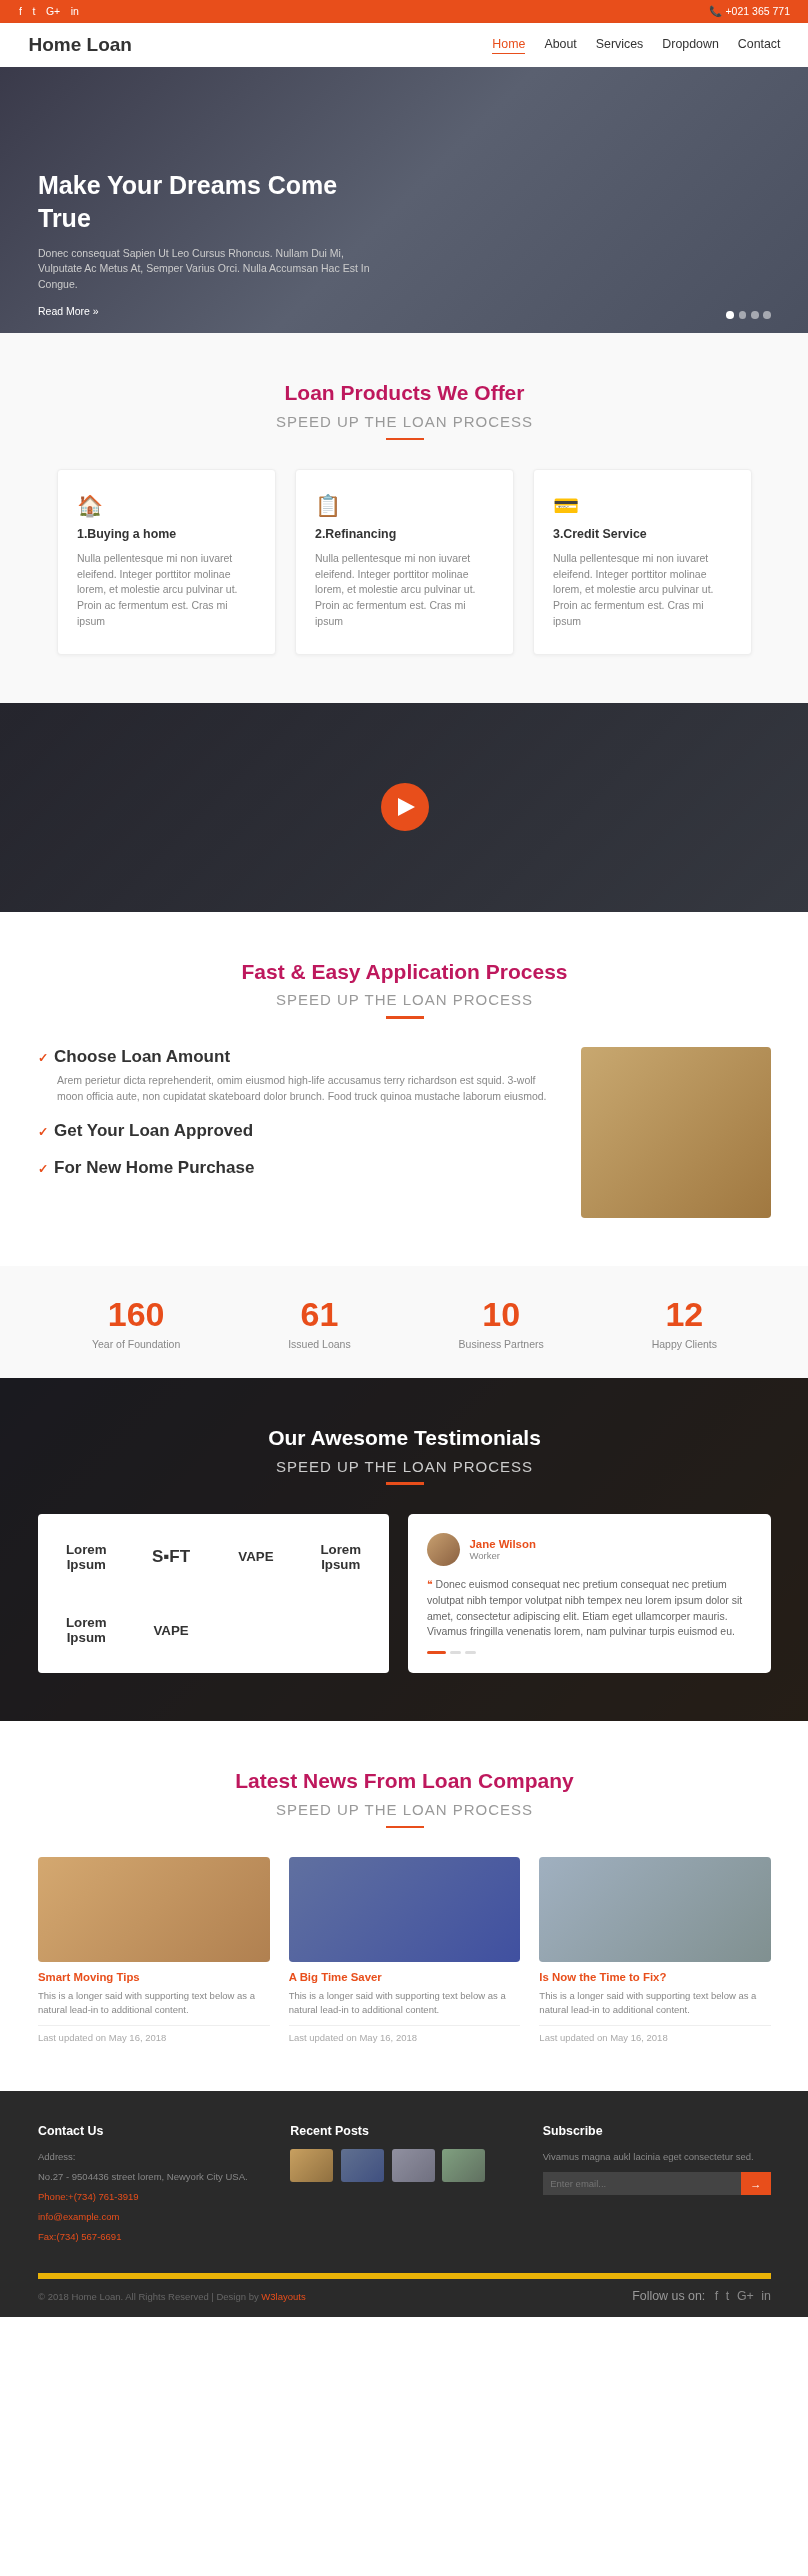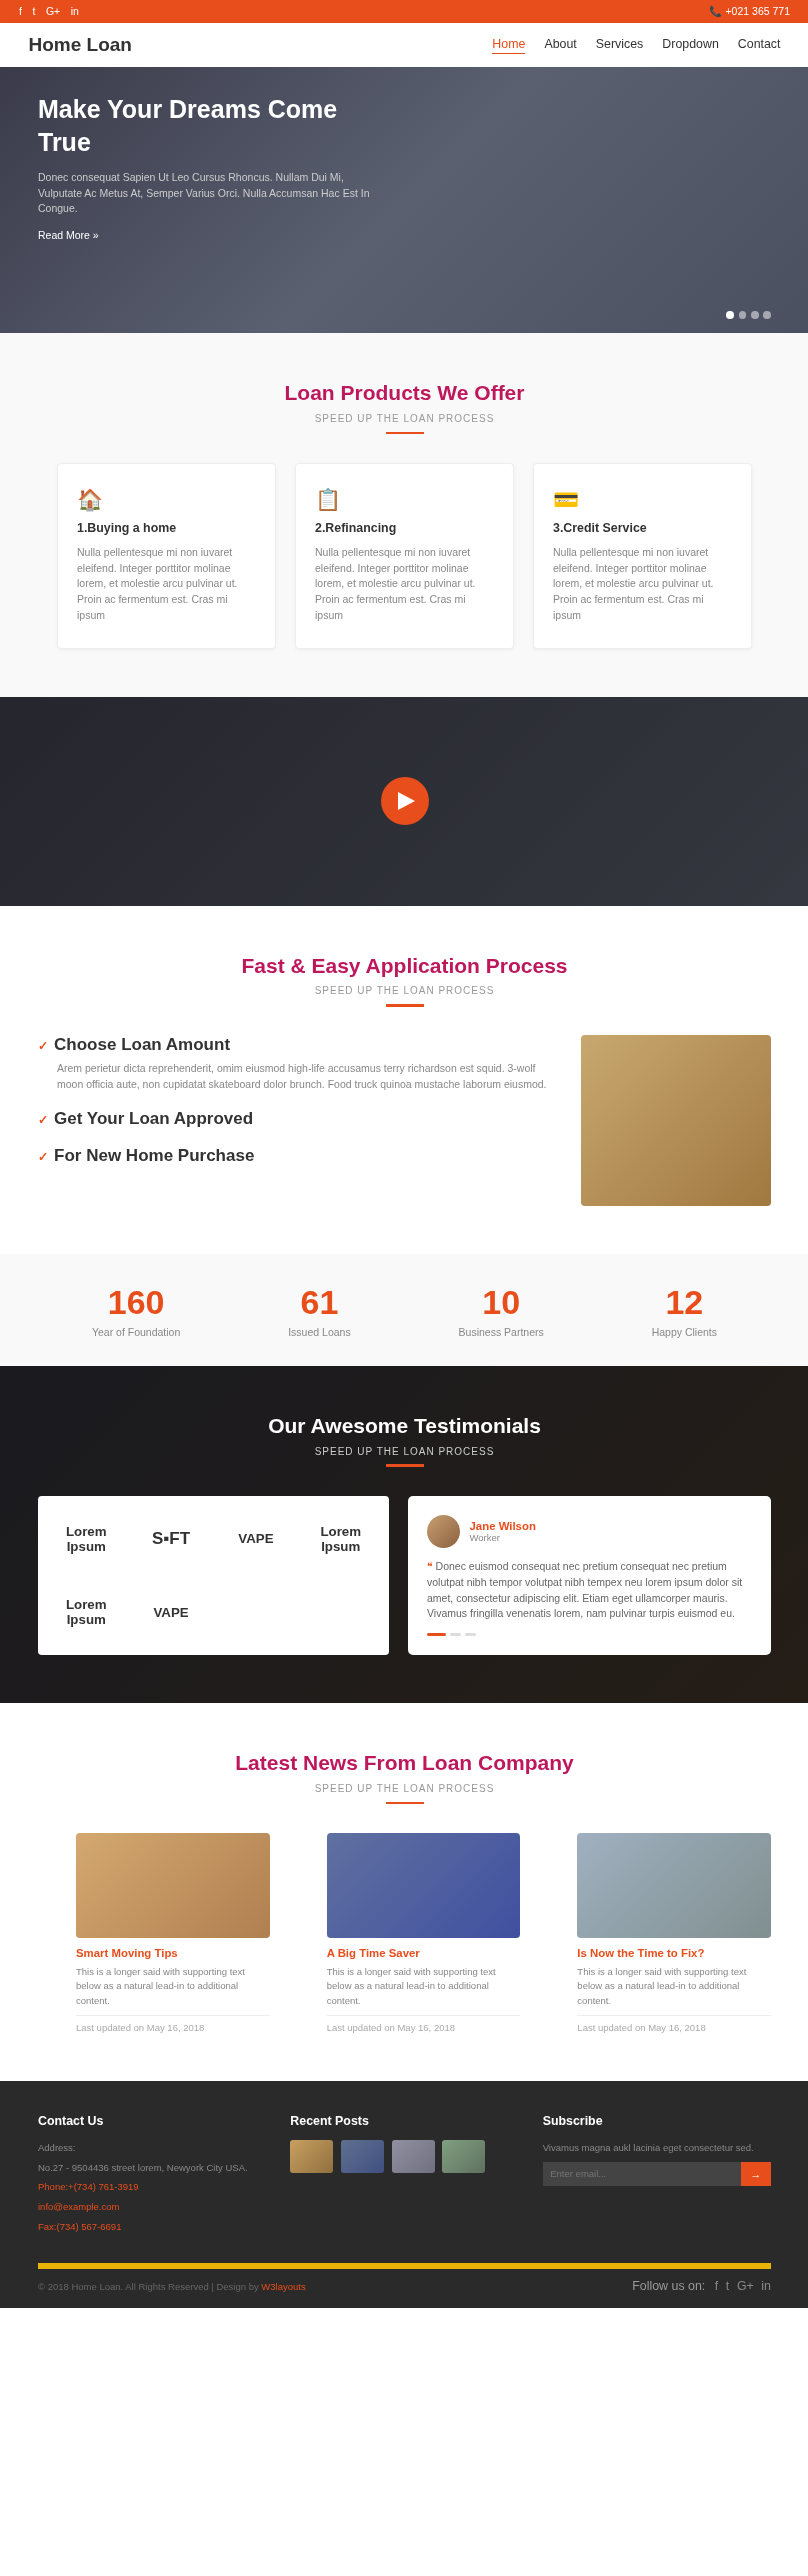--- a/index.html
+++ b/index.html
@@ -39,43 +39,43 @@
       color: #e84e1b;
       border-bottom: 1.9px solid #e84e1b;
     }
 
     
     .hero {
       position: relative;
       height: 266px;
       background: linear-gradient(rgba(0,0,0,0.5), rgba(0,0,0,0.4)), #555;
       display: flex;
-      align-items: flex-start;
-      padding: 26px 38px;
+      align-items: flex-end;
+      padding: 15px 38px;
       overflow: hidden;
     }
     .hero-bg {
       position: absolute;
       top: 0; left: 0; right: 0; bottom: 0;
       background: linear-gradient(135deg, #3a3a4a 0%, #5a6070 50%, #4a5060 100%);
       z-index: 0;
     }
     .hero-content { position: relative; z-index: 1; color: #fff; max-width: 333px; }
     .hero-content h1 { font-size: 25px; font-weight: bold; margin-bottom: 11.4px; line-height: 1.3; }
     .hero-content p { font-size: 10.5px; color: #ccc; margin-bottom: 11.4px; line-height: 1.5; }
     .hero-content a { color: #fff; font-size: 10.5px; text-decoration: none; }
     .hero-dots { position: absolute; bottom: 14.3px; right: 38px; display: flex; gap: 4.8px; z-index: 1; }
     .hero-dot { width: 7.6px; height: 7.6px; border-radius: 50%; background: rgba(255,255,255,0.5); }
     .hero-dot.active { background: #fff; }
 
     
     section { padding: 48px 38px; }
     .section-title { text-align: center; margin-bottom: 7.6px; }
     .section-title h2 { font-size: 21px; font-weight: bold; color: #be185d; }
-    .section-subtitle { text-align: center; font-size: 10px; color: #999; margin-bottom: 7.6px; letter-spacing: 1px; text-transform: uppercase; }
+    .section-subtitle { text-align: center; font-size: 15px; color: #999; margin-bottom: 7.6px; letter-spacing: 1px; text-transform: uppercase; }
     .section-divider {
       width: 38px; height: 2.9px; background: #e84e1b;
       margin: 7.6px auto 28.5px;
     }
 
     
     .loan-products { background: #f9f9f9; }
     .cards-row { display: flex; gap: 19px; justify-content: center; }
     .card {
       background: #fff;
@@ -185,21 +185,21 @@
     .author-info p { font-size: 9.5px; color: #888; }
     .testimonial-text { font-size: 10.5px; color: #666; line-height: 1.5; }
     .testimonial-text::before { content: '❝ '; color: #e84e1b; }
     .testimonial-dots { display: flex; gap: 3.8px; margin-top: 11.4px; }
     .tdot { width: 19px; height: 2.9px; background: #e84e1b; border-radius: 1.9px; }
     .tdot.inactive { background: #ddd; width: 11.4px; }
 
     
     .news-section { background: #fff; }
     .news-row { display: flex; gap: 19px; }
-    .news-card { flex: 1; margin-left: 38px; }
+    .news-card { flex: 1; }
     .news-img {
       height: 105px; border-radius: 3.8px;
       margin-bottom: 9.5px;
     }
     .news-img.img1 { background: linear-gradient(135deg, #d4a870 0%, #b08050 100%); }
     .news-img.img2 { background: linear-gradient(135deg, #6070a0 0%, #4050a0 100%); }
     .news-img.img3 { background: linear-gradient(135deg, #a0b0c0 0%, #809090 100%); }
     .news-card h4 { font-size: 11.4px; font-weight: bold; color: #e84e1b; margin-bottom: 5.7px; }
     .news-card p { font-size: 9.5px; color: #888; line-height: 1.5; margin-bottom: 7.6px; }
     .news-date { font-size: 9.5px; color: #aaa; border-top: 1px solid #eee; padding-top: 5.7px; }

